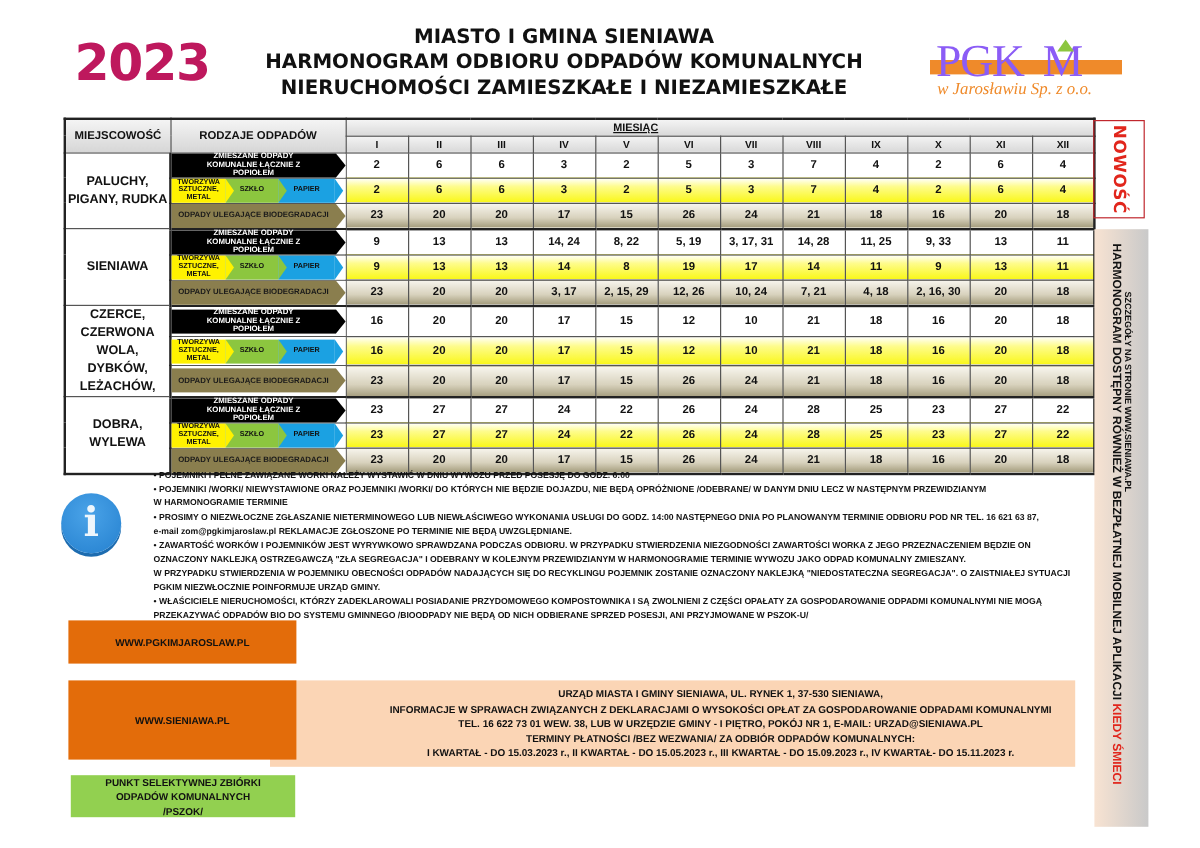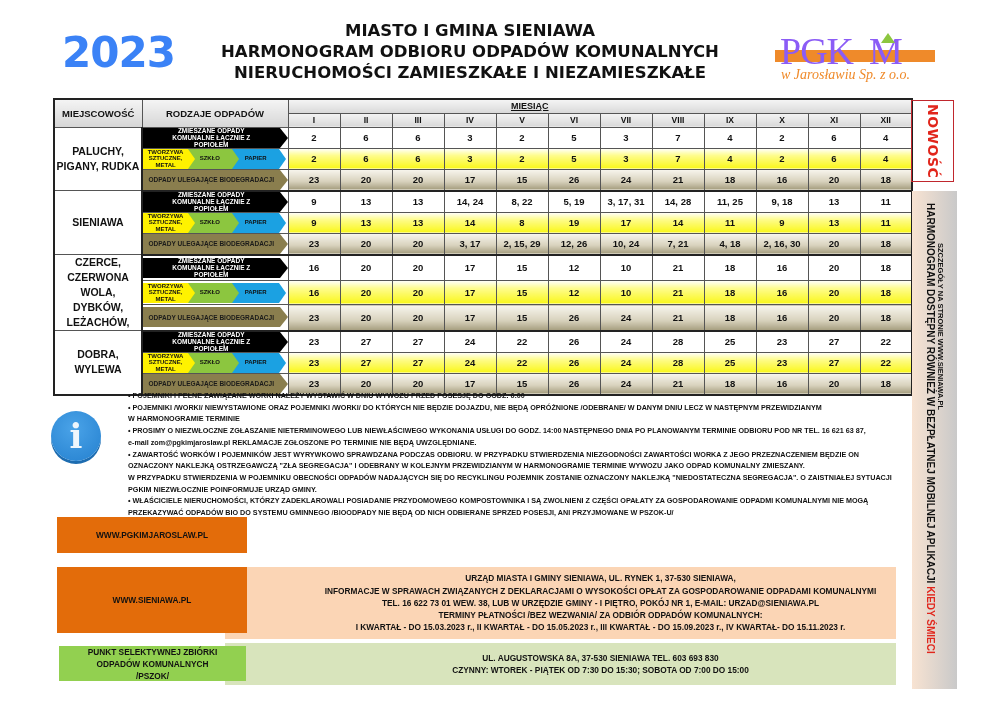--- a/index.html
+++ b/index.html
@@ -1,19 +1,19 @@
 <!DOCTYPE html>
 <html><head>
 <meta charset="utf-8">
 <style>
   * { box-sizing: border-box; margin: 0; padding: 0; }
   html, body { width: 1000px; height: 707px; background: #ffffff; overflow: hidden; }
   body { position: relative; font-family: "Liberation Sans", "DejaVu Sans", sans-serif; color: #111; }
 
-  .year { position: absolute; left: 62px; top: 28px; font-family: "DejaVu Sans", sans-serif; font-weight: 900; font-size: 42px; letter-spacing: -1px; color: #3b82f6; }
+  .year { position: absolute; left: 62px; top: 28px; font-family: "DejaVu Sans", sans-serif; font-weight: 900; font-size: 42px; letter-spacing: -1px; color: #be185d; }
   .titles { position: absolute; left: 190px; top: 20px; width: 560px; text-align: center; font-family: "DejaVu Sans", sans-serif; font-weight: bold; font-size: 16.5px; line-height: 21px; color: #111; }
 
   .logo { position: absolute; left: 775px; top: 30px; width: 170px; height: 52px; }
   .logo-bar { position: absolute; left: 0; top: 20px; width: 160px; height: 12px; background: #ef8a2a; }
   .logo-text { position: absolute; left: 5px; top: 2px; font-family: "Liberation Serif", serif; font-size: 38px; color: #8b5cf6; letter-spacing: -1px; line-height: 38px; }
   .logo-tree { position: absolute; left: 106px; top: 3px; width: 0; height: 0; border-left: 7px solid transparent; border-right: 7px solid transparent; border-bottom: 10px solid #8cc63f; }
   .logo-sub { position: absolute; left: 6px; top: 37px; font-family: "Liberation Serif", serif; font-style: italic; font-size: 14px; color: #ef8a2a; white-space: nowrap; }
 
   table.sched { position: absolute; left: 53px; top: 98px; width: 860px; border-collapse: collapse; table-layout: fixed; font-size: 9.5px; font-weight: bold; }
   table.sched td, table.sched th { border: 1px solid #555; text-align: center; vertical-align: middle; padding: 0; }
@@ -205,21 +205,21 @@
         </td>
         <td class="val">9</td>
         <td class="val">13</td>
         <td class="val">13</td>
         <td class="val">14, 24</td>
         <td class="val">8, 22</td>
         <td class="val">5, 19</td>
         <td class="val">3, 17, 31</td>
         <td class="val">14, 28</td>
         <td class="val">11, 25</td>
-        <td class="val">9, 18</td>
+        <td class="val">9, 33</td>
         <td class="val">13</td>
         <td class="val">11</td>
       </tr>
       <tr class="row-seg">
         <td class="typecell">
           <div class="segwrap">
             <div class="seg y">
               <span style="position:relative;z-index:3">TWORZYWA SZTUCZNE, METAL</span>
             </div>
             <div class="seg g">
@@ -440,19 +440,13 @@
       <div>TERMINY PŁATNOŚCI /BEZ WEZWANIA/ ZA ODBIÓR ODPADÓW KOMUNALNYCH:</div>
       <div>I KWARTAŁ - DO 15.03.2023 r., II KWARTAŁ - DO 15.05.2023 r., III KWARTAŁ - DO 15.09.2023 r., IV KWARTAŁ- DO 15.11.2023 r.</div>
     </div>
   </div>
 </div>
 
 <div class="box b3">
   <div class="left">
       <span style="padding:0 20px">PUNKT SELEKTYWNEJ ZBIÓRKI ODPADÓW KOMUNALNYCH /PSZOK/</span>
     </div>
-  <div class="right">
-    <div class="inner">
-      <div>UL. AUGUSTOWSKA 8A, 37-530 SIENIAWA TEL. 603 693 830</div>
-      <div>CZYNNY: WTOREK - PIĄTEK OD 7:30 DO 15:30; SOBOTA OD 7:00 DO 15:00</div>
-    </div>
-  </div>
 </div>
 
 </body></html>

